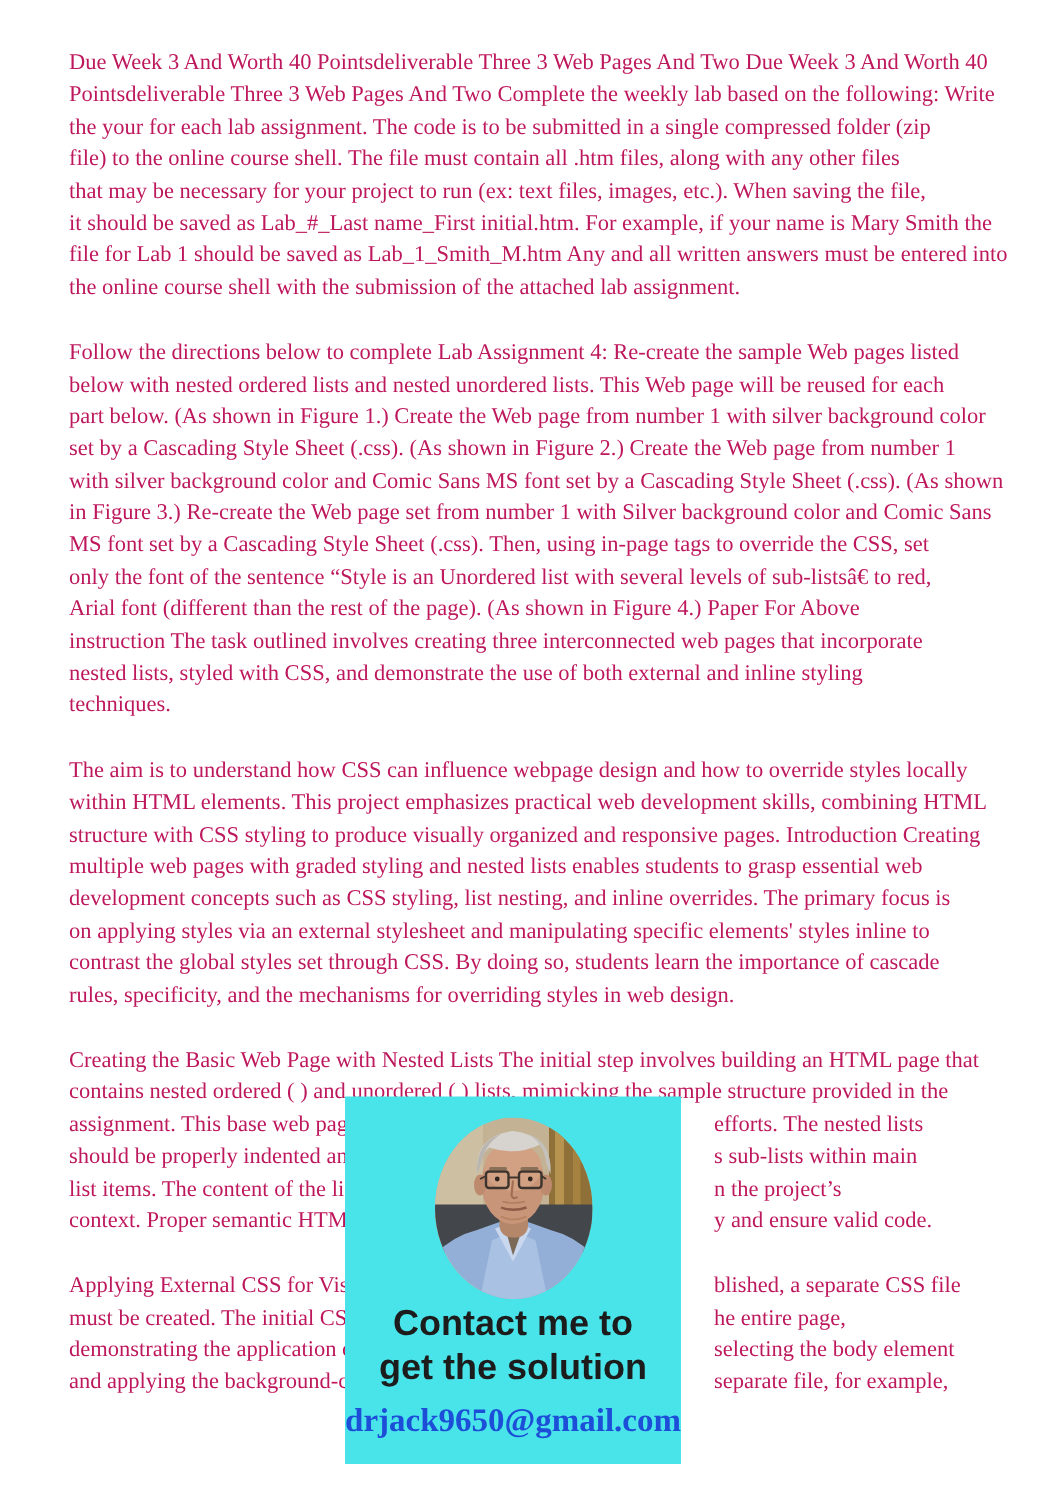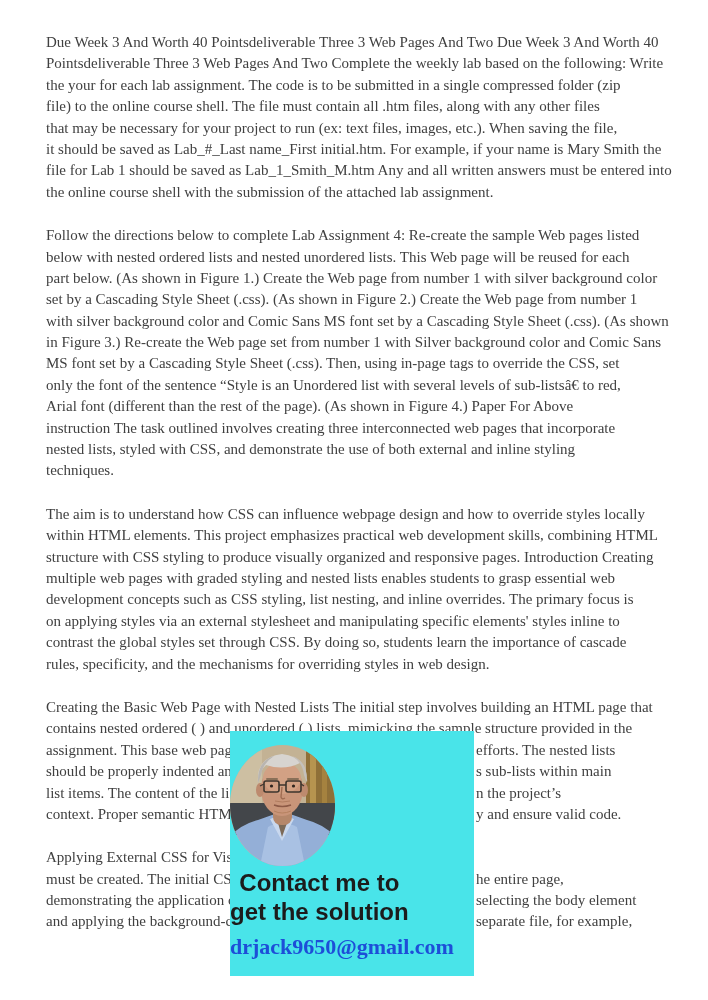--- a/index.html
+++ b/index.html
@@ -34,26 +34,26 @@
     position: absolute;
     left: 430px;
     top: 0;
     white-space: nowrap;
   }
 
   .overlay {
     position: absolute;
     left: 230px;
     top: 731px;
-    width: 244px;
+    width: 224px;
     height: 245px;
     z-index: 5;
     display: flex;
     flex-direction: column;
-    align-items: flex-start;
+    align-items: center;
   }
 
   .avatar-wrap {
     margin-top: 14px;
     width: 105px;
     height: 121px;
     flex: 0 0 auto;
   }
 
   .contact-heading {
@@ -75,21 +75,21 @@
     line-height: 24px;
     color: #1d4ed8;
     text-align: center;
   }
 </style>
 </head>
 <body>
 
 <div class="page" style="background: rgb(255, 255, 255);">
 
-  <div class="doc" style="color: #404040;">
+  <div class="doc" style="color: #be185d;">
       <div class="paragraph">
         <div class="line">Due Week 3 And Worth 40 Pointsdeliverable Three 3 Web Pages And Two Due Week 3 And Worth 40</div>
         <div class="line">Pointsdeliverable Three 3 Web Pages And Two Complete the weekly lab based on the following: Write</div>
         <div class="line">the your for each lab assignment. The code is to be submitted in a single compressed folder (zip</div>
         <div class="line">file) to the online course shell. The file must contain all .htm files, along with any other files</div>
         <div class="line">that may be necessary for your project to run (ex: text files, images, etc.). When saving the file,</div>
         <div class="line">it should be saved as Lab_#_Last name_First initial.htm. For example, if your name is Mary Smith the</div>
         <div class="line">file for Lab 1 should be saved as Lab_1_Smith_M.htm Any and all written answers must be entered into</div>
         <div class="line">the online course shell with the submission of the attached lab assignment.</div>
       </div>
@@ -119,21 +119,21 @@
       </div>
       <div class="paragraph">
         <div class="line">Creating the Basic Web Page with Nested Lists The initial step involves building an HTML page that</div>
         <div class="line">contains nested ordered ( ) and unordered ( ) lists, mimicking the sample structure provided in the</div>
         <div class="line split"><span class="frag-left">assignment. This base web page</span><span class="frag-right">efforts. The nested lists</span></div>
         <div class="line split"><span class="frag-left">should be properly indented and</span><span class="frag-right">s sub-lists within main</span></div>
         <div class="line split"><span class="frag-left">list items. The content of the list</span><span class="frag-right">n the project’s</span></div>
         <div class="line split"><span class="frag-left">context. Proper semantic HTML</span><span class="frag-right">y and ensure valid code.</span></div>
       </div>
       <div class="paragraph">
-        <div class="line split"><span class="frag-left">Applying External CSS for Visu</span></div>
+        <div class="line split"><span class="frag-left">Applying External CSS for Visu</span><span class="frag-right">blished, a separate CSS file</span></div>
         <div class="line split"><span class="frag-left">must be created. The initial CSS</span><span class="frag-right">he entire page,</span></div>
         <div class="line split"><span class="frag-left">demonstrating the application o</span><span class="frag-right">selecting the body element</span></div>
         <div class="line split"><span class="frag-left">and applying the background-co</span><span class="frag-right">separate file, for example,</span></div>
       </div>
     </div>
 
   <div class="overlay" style="background: rgb(73, 228, 233);">
     <div class="avatar-wrap">
       <svg width="105" height="121" viewBox="0 0 105 121" aria-hidden="true">
         <defs>

